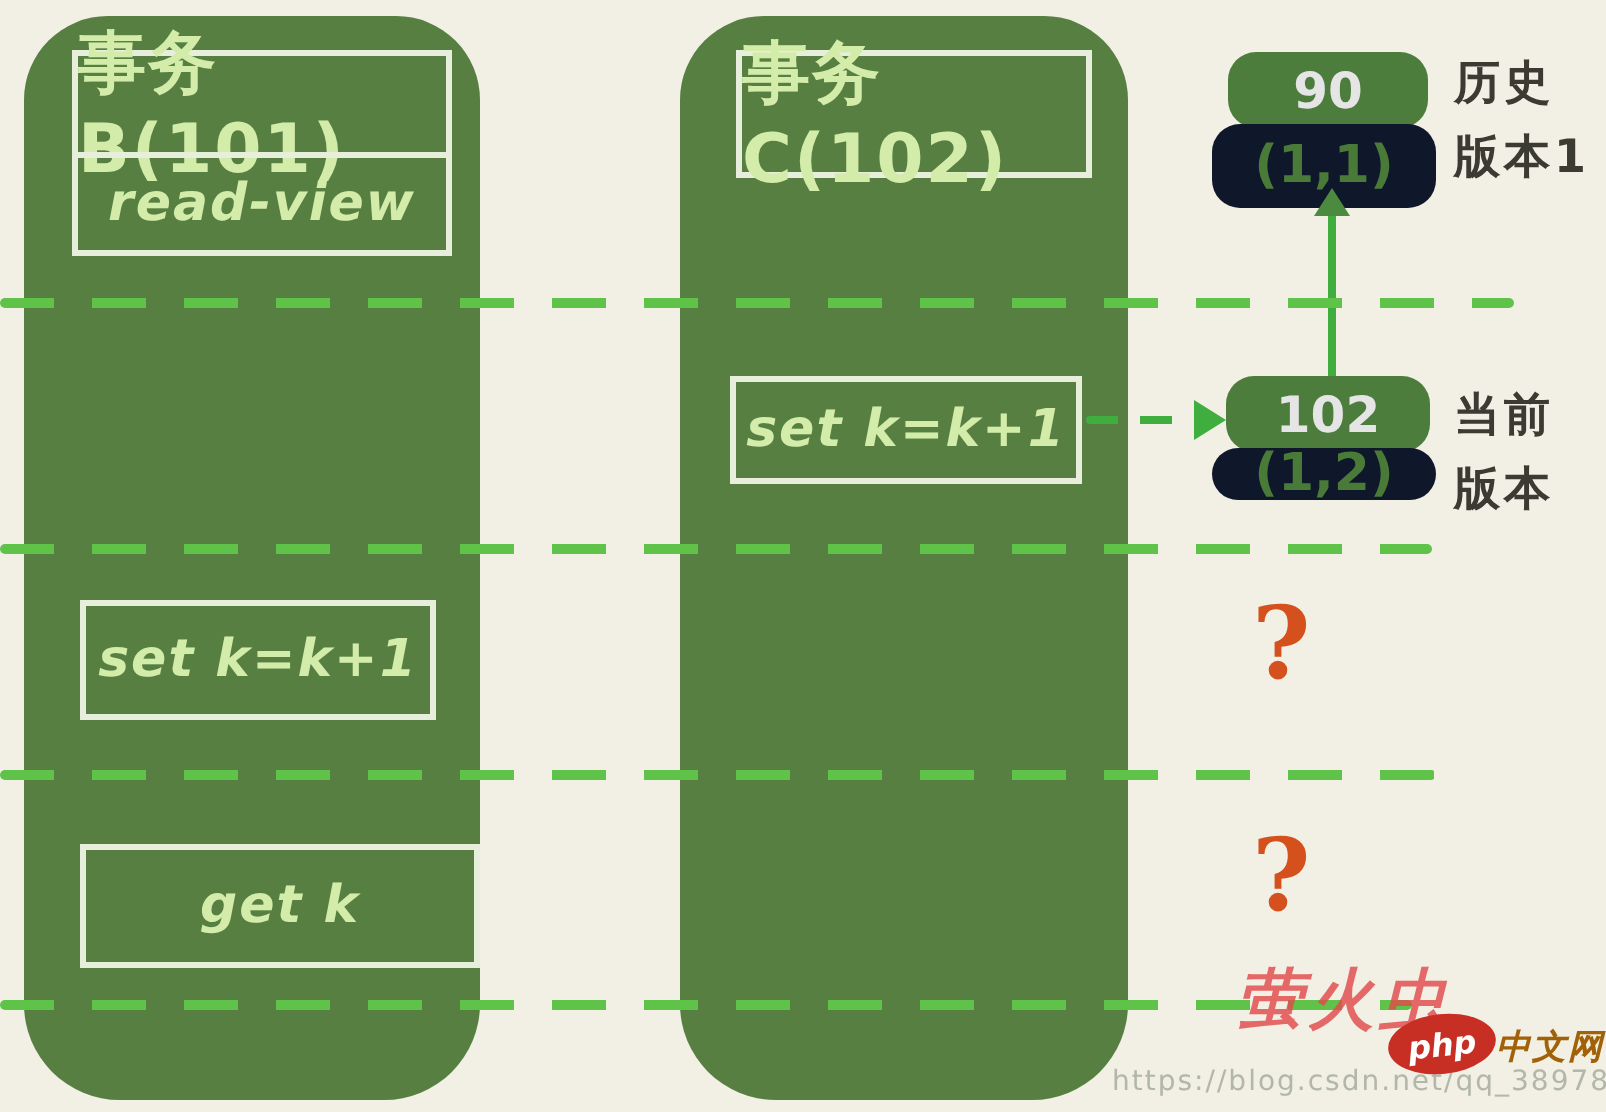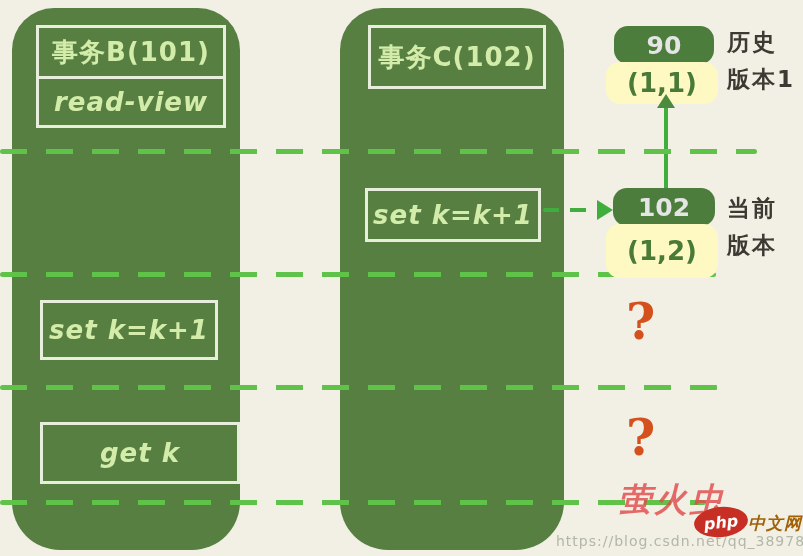--- a/index.html
+++ b/index.html
@@ -18,37 +18,37 @@
   .col-b{left:12px;width:228px;}
   .col-c{left:340px;width:224px;}
 
   
   .cell{
     position:absolute;border:3px solid #e7eedb;
     display:flex;align-items:center;justify-content:center;
     color:#d3ecaa;font-weight:bold;box-sizing:border-box;
     letter-spacing:1px;
   }
-  .hdr{font-size:26px;}
+  .hdr{font-size:34px;}
   .op{font-size:26px;font-style:italic;}
 
   
   .dash-row{
     position:absolute;height:5px;z-index:3;
     background:repeating-linear-gradient(90deg,#5fc34a 0 27px,rgba(0,0,0,0) 27px 46px);
     border-radius:3px;
   }
 
   
   .vbox{
     position:absolute;display:flex;align-items:center;justify-content:center;
     font-weight:bold;z-index:4;
   }
   .vbox.dark{background:#4c7d3c;color:#e5e5e5;border-radius:14px;font-size:25px;}
-  .vbox.light{background:#fef9c3;color:#4a7a38;border-radius:14px;font-size:26px;}
+  .vbox.light{background:#0f172a;color:#4a7a38;border-radius:14px;font-size:26px;}
 
   .vlabel{
     position:absolute;color:#3b3b33;font-weight:bold;font-size:23px;
     line-height:37px;z-index:4;white-space:pre-line;letter-spacing:2px;
   }
 
   
   .vline{position:absolute;width:4px;background:#3fae3e;z-index:2;border-radius:2px;}
   .arrow-up{
     position:absolute;width:0;height:0;z-index:5;
@@ -107,21 +107,21 @@
   <div class="dash-row" style="left:0;top:272px;width:716px;"></div>
   <div class="dash-row" style="left:0;top:385px;width:718px;"></div>
   <div class="dash-row" style="left:0;top:500px;width:706px;"></div>
 
   <div class="vbox dark" style="left:614px;top:26px;width:100px;height:38px;">90</div>
   <div class="vbox light" style="left:606px;top:62px;width:112px;height:42px;">(1,1)</div>
   <div class="vlabel" style="left:727px;top:24px;">历史
 版本1</div>
 
   <div class="vbox dark" style="left:613px;top:188px;width:102px;height:38px;">102</div>
-  <div class="vbox light" style="left:606px;top:224px;width:112px;height:54px;">(1,2)</div>
+  <div class="vbox light" style="left:606px;top:224px;width:112px;height:26px;">(1,2)</div>
   <div class="vlabel" style="left:727px;top:190px;">当前
 版本</div>
 
   <div class="vline" style="left:664px;top:106px;height:84px;"></div>
   <div class="arrow-up" style="left:657px;top:94px;"></div>
 
   <div class="hdash" style="left:543px;top:208px;width:56px;"></div>
   <div class="arrow-right" style="left:597px;top:200px;"></div>
 
   <div class="qmark" style="left:626px;top:292px;">?</div>

